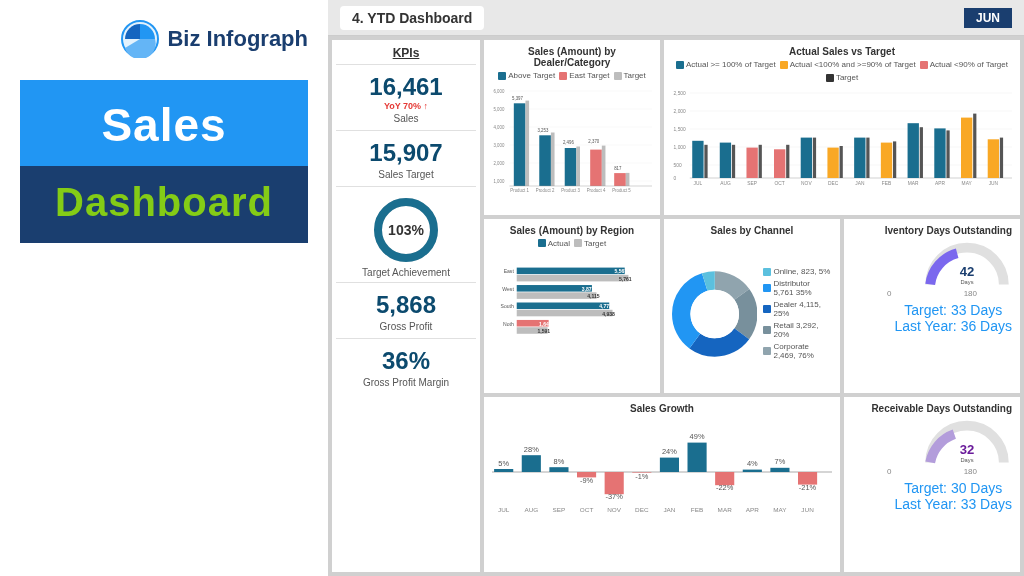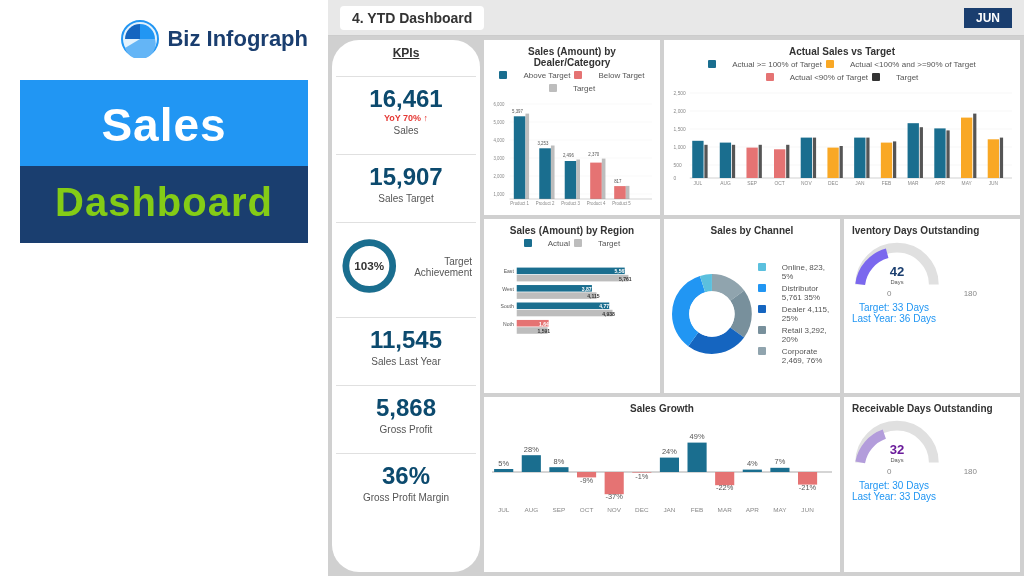--- a/index.html
+++ b/index.html
@@ -110,22 +110,21 @@
 
     
     .kpi-panel {
       grid-row: 1 / 4;
       grid-column: 1 / 2;
       background: #fff;
       display: flex;
       flex-direction: column;
       align-items: center;
       padding: 6px 4px;
-      gap: 12px;
-      border-radius: 27px;
+      gap: 0;
     }
     .kpi-title {
       font-size: 12px;
       font-weight: 700;
       color: #333;
       margin-bottom: 4px;
       text-decoration: underline;
     }
     .kpi-block {
       width: 100%;
@@ -145,23 +144,23 @@
     }
     .kpi-yoy {
       font-size: 9px;
       color: #e53935;
       font-weight: 700;
     }
     .kpi-donut-block {
       width: 100%;
       border-top: 1px solid #e0e0e0;
       padding: 8px 4px 4px 4px;
-      text-align: right;
-      display: flex;
-      flex-direction: row;
+      text-align: left;
+      display: flex;
+      flex-direction: column;
       align-items: center;
     }
 
     
     .chart-panel {
       background: #fff;
       padding: 6px 8px 4px 8px;
       display: flex;
       flex-direction: column;
       overflow: hidden;
@@ -175,49 +174,50 @@
     }
     .chart-legend {
       display: flex;
       flex-wrap: wrap;
       gap: 4px;
       justify-content: center;
       margin-bottom: 3px;
     }
     .legend-item {
       display: flex;
-      gap: 16px;
+      align-items: center;
+      gap: 2px;
       font-size: 8px;
       color: #555;
     }
     .legend-dot {
       width: 8px;
       height: 8px;
       border-radius: 1px;
       flex-shrink: 0;
     }
 
     
     .inv-panel {
       background: #fff;
       padding: 6px 8px 4px 8px;
       display: flex;
       flex-direction: column;
-      align-items: flex-start;
+      align-items: flex-end;
     }
     .gauge-labels {
       display: flex;
       justify-content: space-between;
       font-size: 8px;
       color: #888;
       width: 90px;
       margin: 0 auto;
     }
     .inv-targets {
-      font-size: 10px;
+      font-size: 14px;
       text-align: center;
       margin-top: 4px;
     }
     .inv-target-line { color: #2196f3; }
     .inv-lastyear-line { color: #2196f3; }
 
     
     .gauge-svg {
       width: 90px;
       height: 50px;
@@ -271,43 +271,39 @@
       <div class="kpi-donut-block">
 
         <svg width="70" height="70" viewBox="0 0 70 70">
           <circle cx="35" cy="35" r="28" fill="none" stroke="#e0e0e0" stroke-width="8"></circle>
           <circle cx="35" cy="35" r="28" fill="none" stroke="#1a6e8f" stroke-width="8" stroke-dasharray="175.9 0" stroke-dashoffset="44" transform="rotate(-90 35 35)"></circle>
           <text x="35" y="40" text-anchor="middle" font-size="14" font-weight="700" fill="#333">103%</text>
         </svg>
         <div class="kpi-label">Target Achievement</div>
       </div>
       <div class="kpi-block">
-        <div class="kpi-value">11,545</div>
-        <div class="kpi-label">Sales Last Year</div>
-      </div>
-      <div class="kpi-block">
         <div class="kpi-value">5,868</div>
         <div class="kpi-label">Gross Profit</div>
       </div>
       <div class="kpi-block">
         <div class="kpi-value">36%</div>
         <div class="kpi-label">Gross Profit Margin</div>
       </div>
     </div>
 
     <div class="chart-panel" style="grid-column:2/3; grid-row:1/2;">
       <div class="chart-title">Sales (Amount) by Dealer/Category</div>
       <div class="chart-legend">
         <div class="legend-item">
           <div class="legend-dot" style="background:#1a6e8f;"></div>
           <span>Above Target</span>
         </div>
         <div class="legend-item">
           <div class="legend-dot" style="background:#e57373;"></div>
-          <span>Below Target</span>
+          <span>East Target</span>
         </div>
         <div class="legend-item">
           <div class="legend-dot" style="background:#bdbdbd;"></div>
           <span>Target</span>
         </div>
       </div>
 
       <svg width="100%" height="110" viewBox="0 0 220 110" preserveAspectRatio="none">
 
         <text x="2" y="10" font-size="6" fill="#888">6,000</text>

